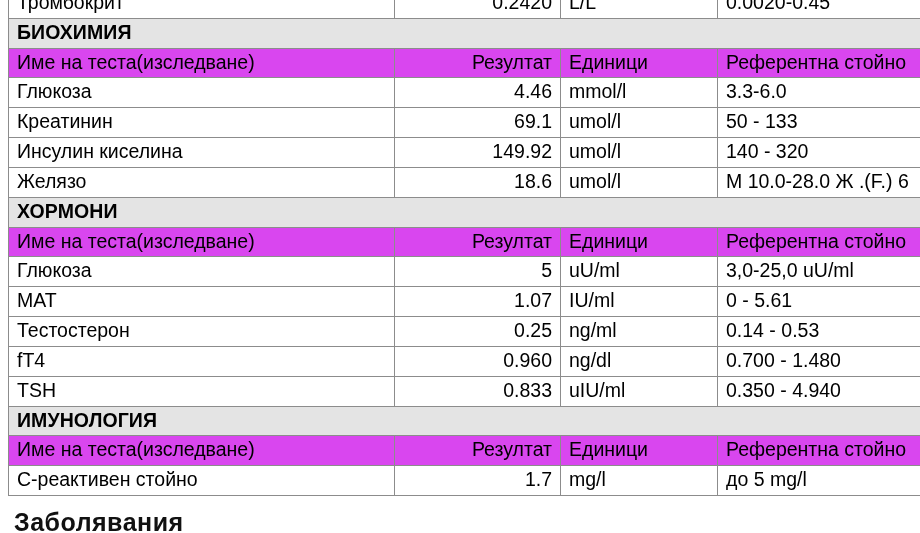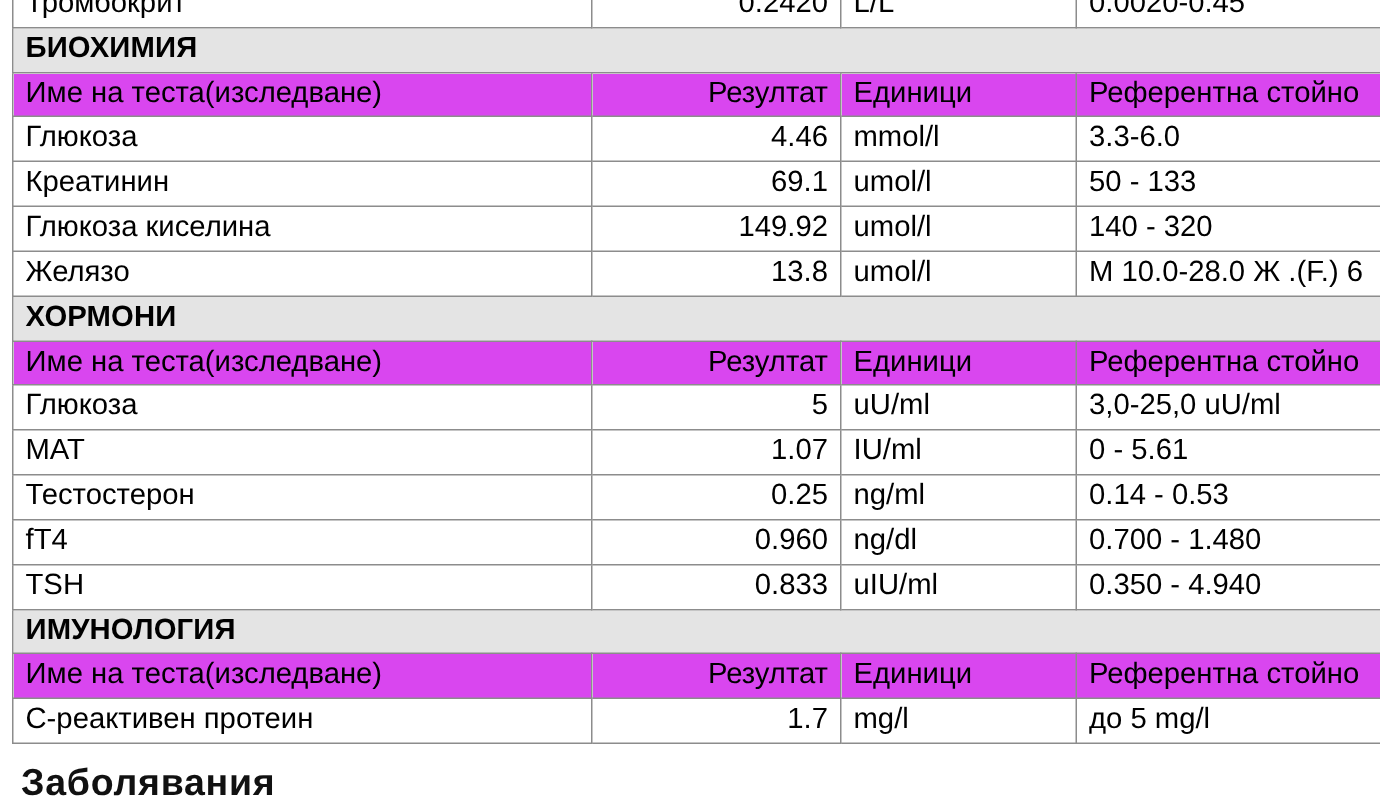--- a/index.html
+++ b/index.html
@@ -116,28 +116,28 @@
           <td class="unit">mmol/l</td>
           <td class="ref">3.3-6.0</td>
         </tr>
         <tr class="data">
           <td class="name">Креатинин</td>
           <td class="res">69.1</td>
           <td class="unit">umol/l</td>
           <td class="ref">50 - 133</td>
         </tr>
         <tr class="data">
-          <td class="name">Глюкоза киселина</td>
+          <td class="name">Инсулин киселина</td>
           <td class="res">149.92</td>
           <td class="unit">umol/l</td>
           <td class="ref">140 - 320</td>
         </tr>
         <tr class="data">
           <td class="name">Желязо</td>
-          <td class="res">13.8</td>
+          <td class="res">18.6</td>
           <td class="unit">umol/l</td>
           <td class="ref">М 10.0-28.0 Ж .(F.) 6</td>
         </tr>
 
         <tr class="section">
           <td colspan="4">ХОРМОНИ</td>
         </tr>
         <tr class="header">
           <td class="name">Име на теста(изследване)</td>
           <td class="res">Резултат</td>
@@ -178,21 +178,21 @@
         <tr class="section">
           <td colspan="4">ИМУНОЛОГИЯ</td>
         </tr>
         <tr class="header">
           <td class="name">Име на теста(изследване)</td>
           <td class="res">Резултат</td>
           <td class="unit">Единици</td>
           <td class="ref">Референтна стойно</td>
         </tr>
         <tr class="data">
-          <td class="name">С-реактивен протеин</td>
+          <td class="name">С-реактивен стойно</td>
           <td class="res">1.7</td>
           <td class="unit">mg/l</td>
           <td class="ref">до 5 mg/l</td>
         </tr>
 
       </tbody>
     </table>
   </div>
 
   <div class="bottom-title">Заболявания</div>

